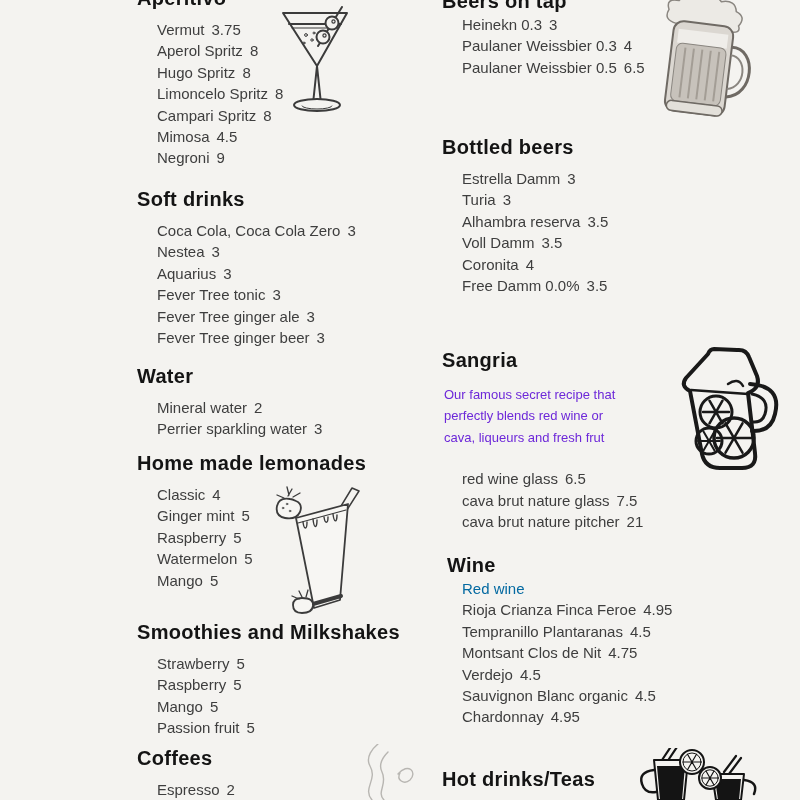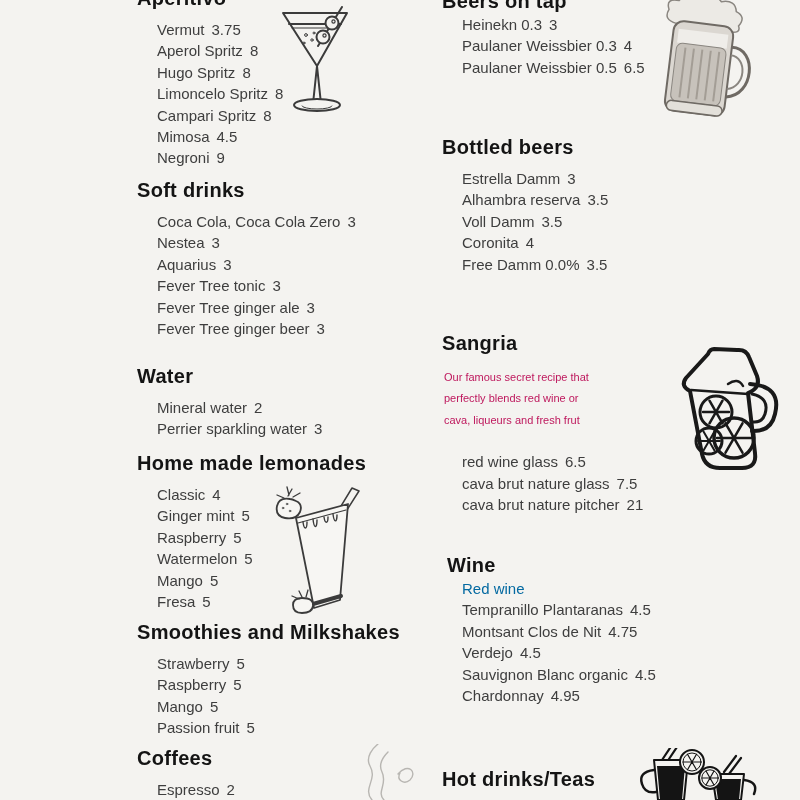--- a/index.html
+++ b/index.html
@@ -9,42 +9,42 @@
     font-family:"Liberation Sans",sans-serif;
   }
   .sec{position:absolute;width:300px;}
   .sec h2{
     margin:0 0 8px 0;font-size:20px;line-height:26px;font-weight:800;
     letter-spacing:.3px;color:#141414;font-family:"Liberation Sans",sans-serif;
   }
   .items{margin:0;padding:0 0 0 2px;}
   .item{font-size:15px;line-height:21.4px;color:#3e3e3e;white-space:nowrap;margin-left:18px;}
   .item .pr{margin-left:7px;}
-  .desc{font-size:11px;line-height:21.4px;color:#be185d;}
+  .desc{font-size:13px;line-height:21.4px;color:#6d28d9;}
   .sublabel{font-weight:400;color:#0369a1;}
   .illus{position:absolute;}
   svg{display:block;}
 </style>
 </head>
 <body>
 
 <section class="sec" style="left:137px;top:-15px">
   <h2>Aperitivo</h2>
   <div class="items">
     <div class="item"><span class="nm">Vermut</span><span class="pr">3.75</span></div>
     <div class="item"><span class="nm">Aperol Spritz</span><span class="pr">8</span></div>
     <div class="item"><span class="nm">Hugo Spritz</span><span class="pr">8</span></div>
     <div class="item"><span class="nm">Limoncelo Spritz</span><span class="pr">8</span></div>
     <div class="item"><span class="nm">Campari Spritz</span><span class="pr">8</span></div>
     <div class="item"><span class="nm">Mimosa</span><span class="pr">4.5</span></div>
     <div class="item"><span class="nm">Negroni</span><span class="pr">9</span></div>
   </div>
 </section>
 
-<section class="sec" style="left:137px;top:177px">
+<section class="sec" style="left:137px;top:186px">
   <h2>Soft drinks</h2>
   <div class="items">
     <div class="item"><span class="nm">Coca Cola, Coca Cola Zero</span><span class="pr">3</span></div>
     <div class="item"><span class="nm">Nestea</span><span class="pr">3</span></div>
     <div class="item"><span class="nm">Aquarius</span><span class="pr">3</span></div>
     <div class="item"><span class="nm">Fever Tree tonic</span><span class="pr">3</span></div>
     <div class="item"><span class="nm">Fever Tree ginger ale</span><span class="pr">3</span></div>
     <div class="item"><span class="nm">Fever Tree ginger beer</span><span class="pr">3</span></div>
   </div>
 </section>
@@ -58,21 +58,20 @@
 </section>
 
 <section class="sec" style="left:137px;top:450px">
   <h2>Home made lemonades</h2>
   <div class="items">
     <div class="item"><span class="nm">Classic</span><span class="pr">4</span></div>
     <div class="item"><span class="nm">Ginger mint</span><span class="pr">5</span></div>
     <div class="item"><span class="nm">Raspberry</span><span class="pr">5</span></div>
     <div class="item"><span class="nm">Watermelon</span><span class="pr">5</span></div>
     <div class="item"><span class="nm">Mango</span><span class="pr">5</span></div>
-    <div class="item"><span class="nm">Fresa</span><span class="pr">5</span></div>
   </div>
 </section>
 
 <section class="sec" style="left:137px;top:619px">
   <h2>Smoothies and Milkshakes</h2>
   <div class="items">
     <div class="item"><span class="nm">Strawberry</span><span class="pr">5</span></div>
     <div class="item"><span class="nm">Raspberry</span><span class="pr">5</span></div>
     <div class="item"><span class="nm">Mango</span><span class="pr">5</span></div>
     <div class="item"><span class="nm">Passion fruit</span><span class="pr">5</span></div>
@@ -92,45 +91,47 @@
     <div class="item"><span class="nm">Heinekn 0.3</span><span class="pr">3</span></div>
     <div class="item"><span class="nm">Paulaner Weissbier 0.3</span><span class="pr">4</span></div>
     <div class="item"><span class="nm">Paulaner Weissbier 0.5</span><span class="pr">6.5</span></div>
   </div>
 </section>
 
 <section class="sec" style="left:442px;top:134px">
   <h2>Bottled beers</h2>
   <div class="items">
     <div class="item"><span class="nm">Estrella Damm</span><span class="pr">3</span></div>
+    <div class="item"><span class="nm">Turia</span><span class="pr">3</span></div>
     <div class="item"><span class="nm">Alhambra reserva</span><span class="pr">3.5</span></div>
     <div class="item"><span class="nm">Voll Damm</span><span class="pr">3.5</span></div>
     <div class="item"><span class="nm">Coronita</span><span class="pr">4</span></div>
     <div class="item"><span class="nm">Free Damm 0.0%</span><span class="pr">3.5</span></div>
   </div>
 </section>
 
-<section class="sec" style="left:442px;top:330px">
+<section class="sec" style="left:442px;top:347px">
   <h2>Sangria</h2>
   <div class="items" style="margin-top:11px">
     <div class="desc">Our famous secret recipe that</div>
     <div class="desc">perfectly blends red wine or</div>
     <div class="desc">cava, liqueurs and fresh frut</div>
   </div>
   <div class="items" style="margin-top:20px">
     <div class="item"><span class="nm">red wine glass</span><span class="pr">6.5</span></div>
     <div class="item"><span class="nm">cava brut nature glass</span><span class="pr">7.5</span></div>
     <div class="item"><span class="nm">cava brut nature pitcher</span><span class="pr">21</span></div>
   </div>
 </section>
 
 <section class="sec" style="left:442px;top:552px">
   <h2 style="margin-bottom:0;padding-left:5px">Wine</h2>
   <div class="items" style="margin-top:0">
     <div class="item sublabel">Red wine</div>
+    <div class="item"><span class="nm">Rioja Crianza Finca Feroe</span><span class="pr">4.95</span></div>
     <div class="item"><span class="nm">Tempranillo Plantaranas</span><span class="pr">4.5</span></div>
     <div class="item"><span class="nm">Montsant Clos de Nit</span><span class="pr">4.75</span></div>
     <div class="item"><span class="nm">Verdejo</span><span class="pr">4.5</span></div>
     <div class="item"><span class="nm">Sauvignon Blanc organic</span><span class="pr">4.5</span></div>
     <div class="item"><span class="nm">Chardonnay</span><span class="pr">4.95</span></div>
   </div>
 </section>
 
 <section class="sec" style="left:442px;top:766px">
   <h2>Hot drinks/Teas</h2>

